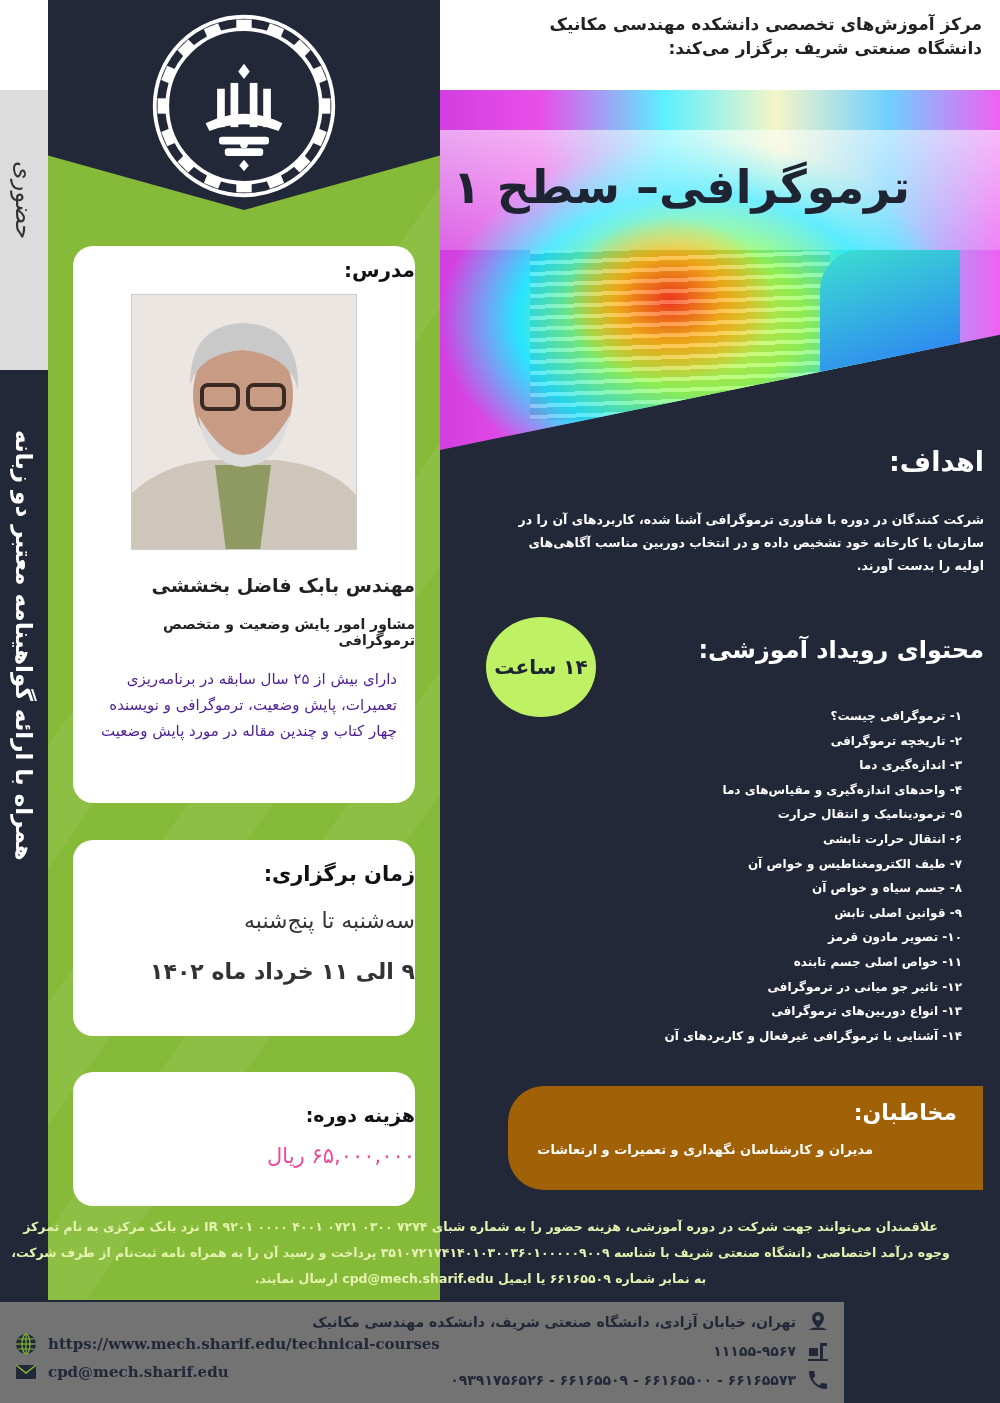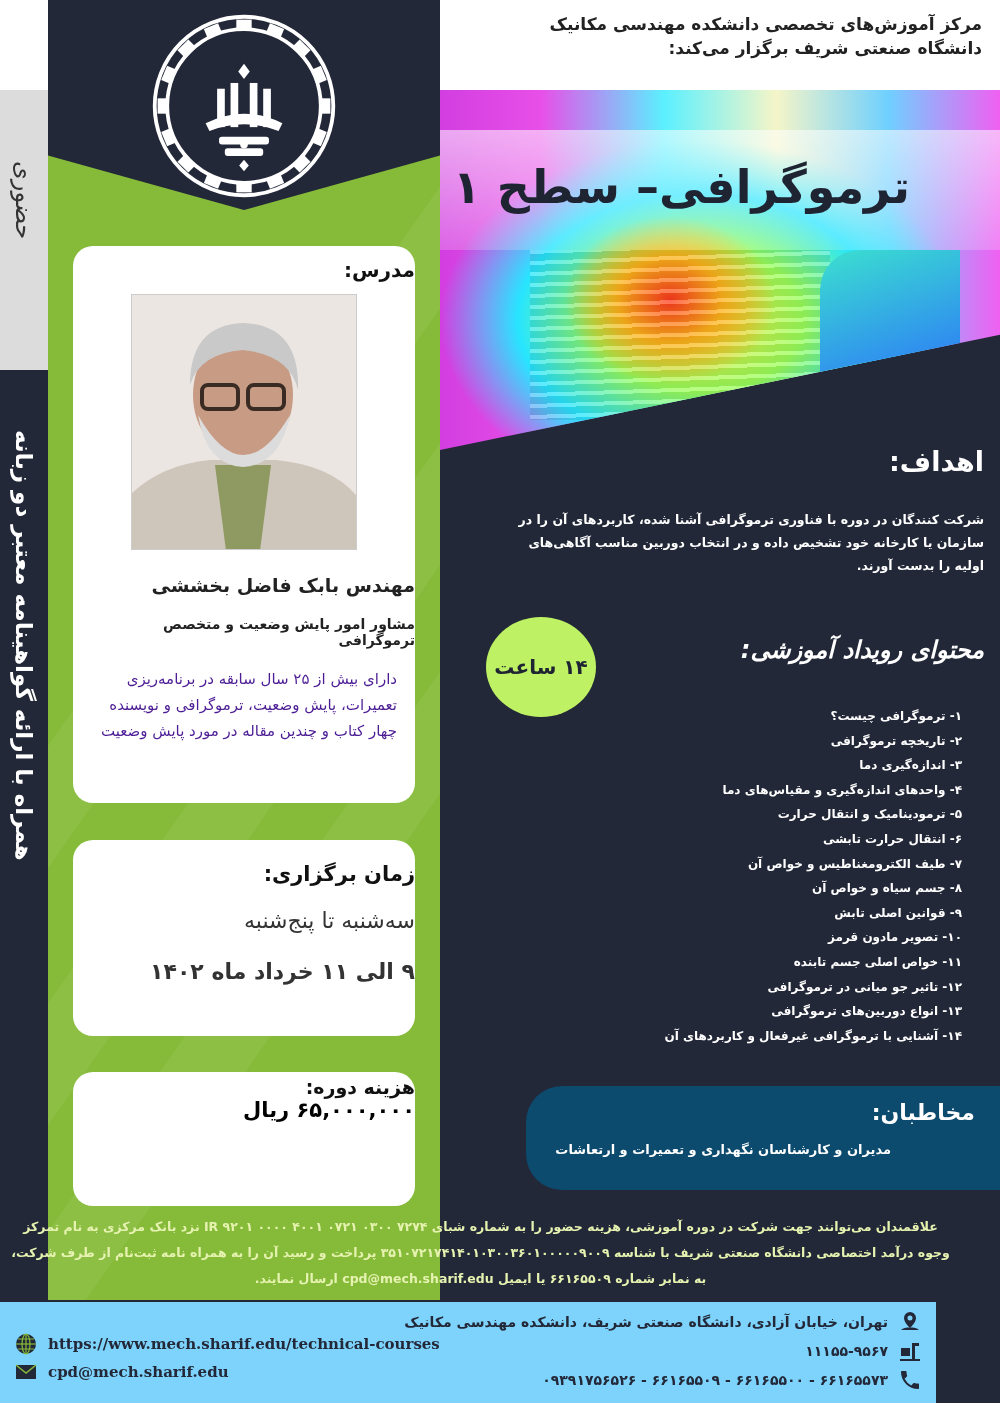--- a/index.html
+++ b/index.html
@@ -55,22 +55,22 @@
   #photo {
     width: 226px; height: 256px; margin: 12px auto 0; background: #e9e4e0;
     border: 1px solid #ccc; position: relative; overflow: hidden;
   }
   #instr-name { font-weight: bold; font-size: 19px; margin-top: 24px; }
   #instr-role { font-weight: bold; font-size: 14px; margin-top: 20px; margin-left: 23px; }
   #instr-bio { font-size: 15px; line-height: 26px; margin-top: 18px; padding: 0 18px; color: #4c1d95; }
   #sched-title { margin-top: 22px; font-size: 21px; }
   #sched-days { font-size: 22px; margin-top: 22px; color: #333; }
   #sched-dates { font-size: 22px; margin-top: 26px; color: #333; font-weight: bold; padding-left: 29px; }
-  #fee-title { margin-top: 4px; font-size: 19px; }
-  #fee-value { font-size: 21px; color: #000000; font-weight: bold; }
+  #fee-title { margin-top: 32px; font-size: 19px; }
+  #fee-value { font-size: 21px; margin-top: 18px; color: #ec4899; font-weight: normal; }
 
   
   #header-org {
     right: 18px; top: 12px; width: 560px; text-align: right; direction: rtl;
     color: #222; font-weight: bold; font-size: 17px; line-height: 24px;
   }
 
   
   #hero {
     left: 440px; top: 90px; width: 560px; height: 360px; overflow: hidden;
@@ -99,48 +99,48 @@
   }
 
   
   #goals-title { right: 16px; top: 446px; font-size: 27px; font-weight: bold; direction: rtl; }
   #goals-text {
     right: 16px; top: 508px; width: 470px; direction: rtl; text-align: right;
     font-size: 12.5px; line-height: 23px; font-weight: bold;
   }
 
   
-  #content-title { right: 16px; top: 636px; font-size: 24px; font-weight: bold; direction: rtl; font-style: italic; }
+  #content-title { right: 16px; top: 636px; font-size: 24px; font-weight: bold; direction: rtl; }
   #hours-badge {
     left: 486px; top: 617px; width: 110px; height: 100px; border-radius: 50%;
     background: #bef264; color: #1f2433; display: flex; align-items: center; justify-content: center;
     font-size: 20px; font-weight: bold; direction: rtl;
   }
   #content-list {
     right: 38px; top: 704px; width: 460px; direction: rtl; list-style: none;
     font-size: 12px; font-weight: bold;
   }
   #content-list li { height: 24.6px; line-height: 24.6px; }
 
   
   #audience {
-    left: 526px; top: 1086px; width: 475px; height: 104px; background: #0c4a6e;
+    left: 508px; top: 1086px; width: 475px; height: 104px; background: #a16207;
     border-radius: 36px 0 0 36px; direction: rtl;
   }
   #audience-title { position: absolute; right: 26px; top: 14px; font-size: 22px; font-weight: bold; }
   #audience-text { position: absolute; right: 110px; top: 56px; font-size: 13px; font-weight: bold; }
 
   
   #payment-note {
     left: 0; top: 1214px; width: 961px; direction: rtl; text-align: center;
     color: #e6f2b0; font-size: 12.5px; line-height: 26px; font-weight: bold;
   }
 
   
-  #footer { left: 0; top: 1302px; width: 936px; height: 101px; background: #7dd3fc; color: #232838; }
+  #footer { left: 0; top: 1302px; width: 844px; height: 101px; background: #737373; color: #232838; }
   .foot-row { position: absolute; display: flex; align-items: center; gap: 10px; font-weight: bold; }
   .foot-right { right: 14px; direction: rtl; font-size: 14px; }
   .foot-left { left: 14px; font-family: "DejaVu Serif", "Liberation Serif", serif; font-size: 15px; }
   .icon-svg { width: 24px; height: 24px; flex: 0 0 24px; }
 </style>
 </head>
 <body>
 
 <div id="top-white" class="abs"></div>
 <div id="top-white-right" class="abs"></div>

